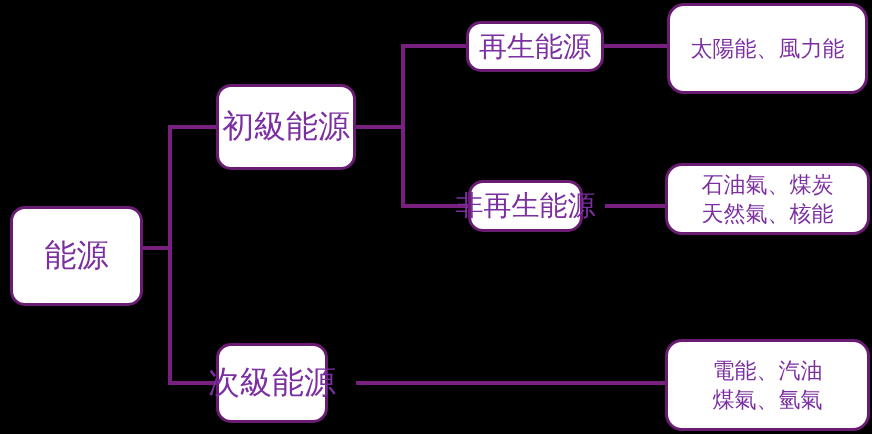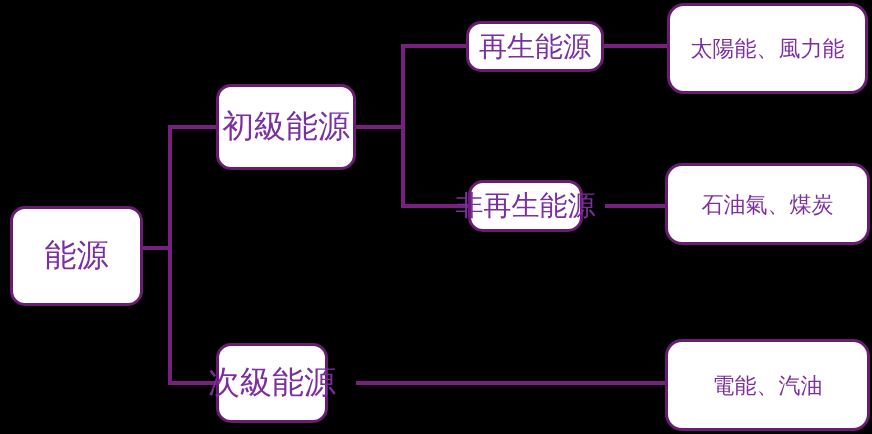--- a/index.html
+++ b/index.html
@@ -60,21 +60,23 @@
   </div>
 
   <div class="node mid" style="left:468px;top:180px;width:115px;height:52px;">
     <span class="lbl">非再生能源</span>
   </div>
 
   <div class="node leaf" style="left:667px;top:3px;width:201px;height:91px;">
     <div class="lbl">太陽能、風力能</div>
   </div>
 
-  <div class="node leaf" style="left:665px;top:163px;width:205px;height:82px;">
+  <div class="node leaf" style="left:665px;top:163px;width:205px;height:72px;">
     <div class="lbl">石油氣、煤炭</div>
+    <div class="lbl">天然氣、核能</div>
   </div>
 
   <div class="node leaf" style="left:665px;top:339px;width:205px;height:92px;">
     <div class="lbl">電能、汽油</div>
+    <div class="lbl">煤氣、氫氣</div>
   </div>
 
 </div>
 
 </body></html>

